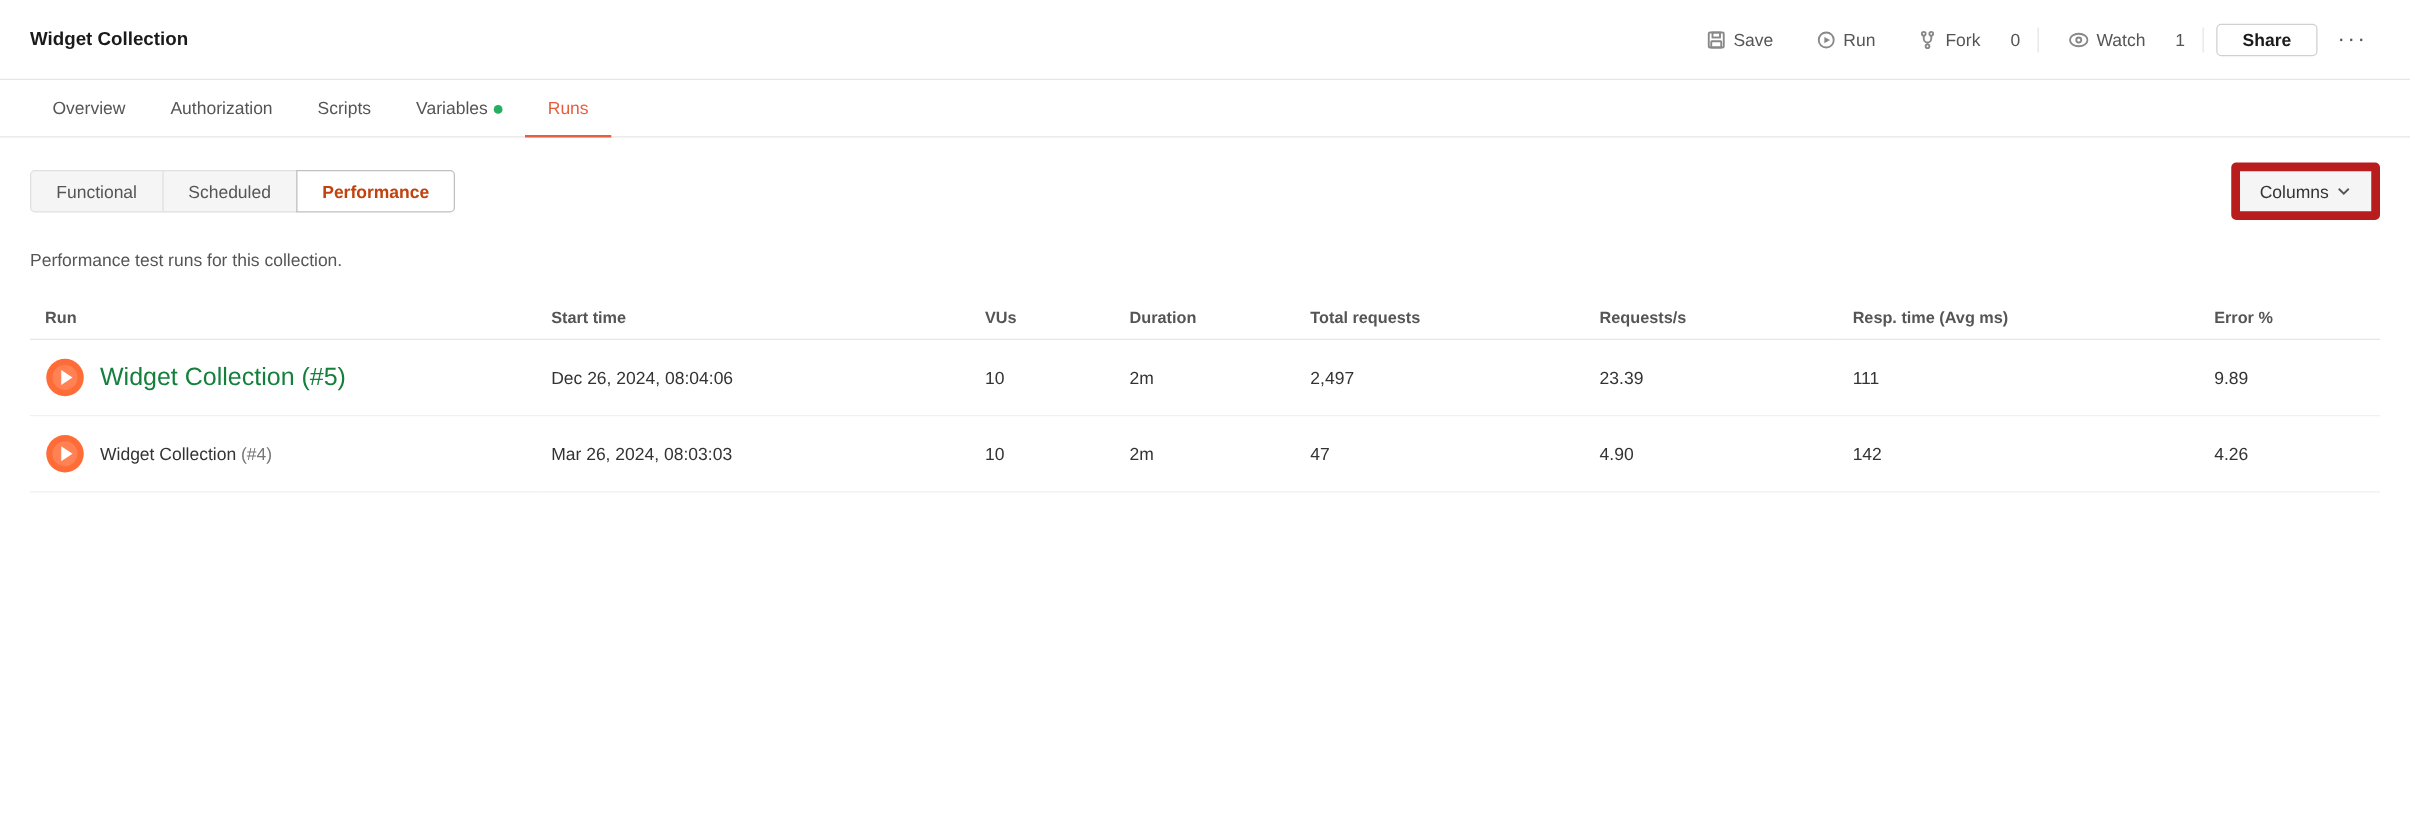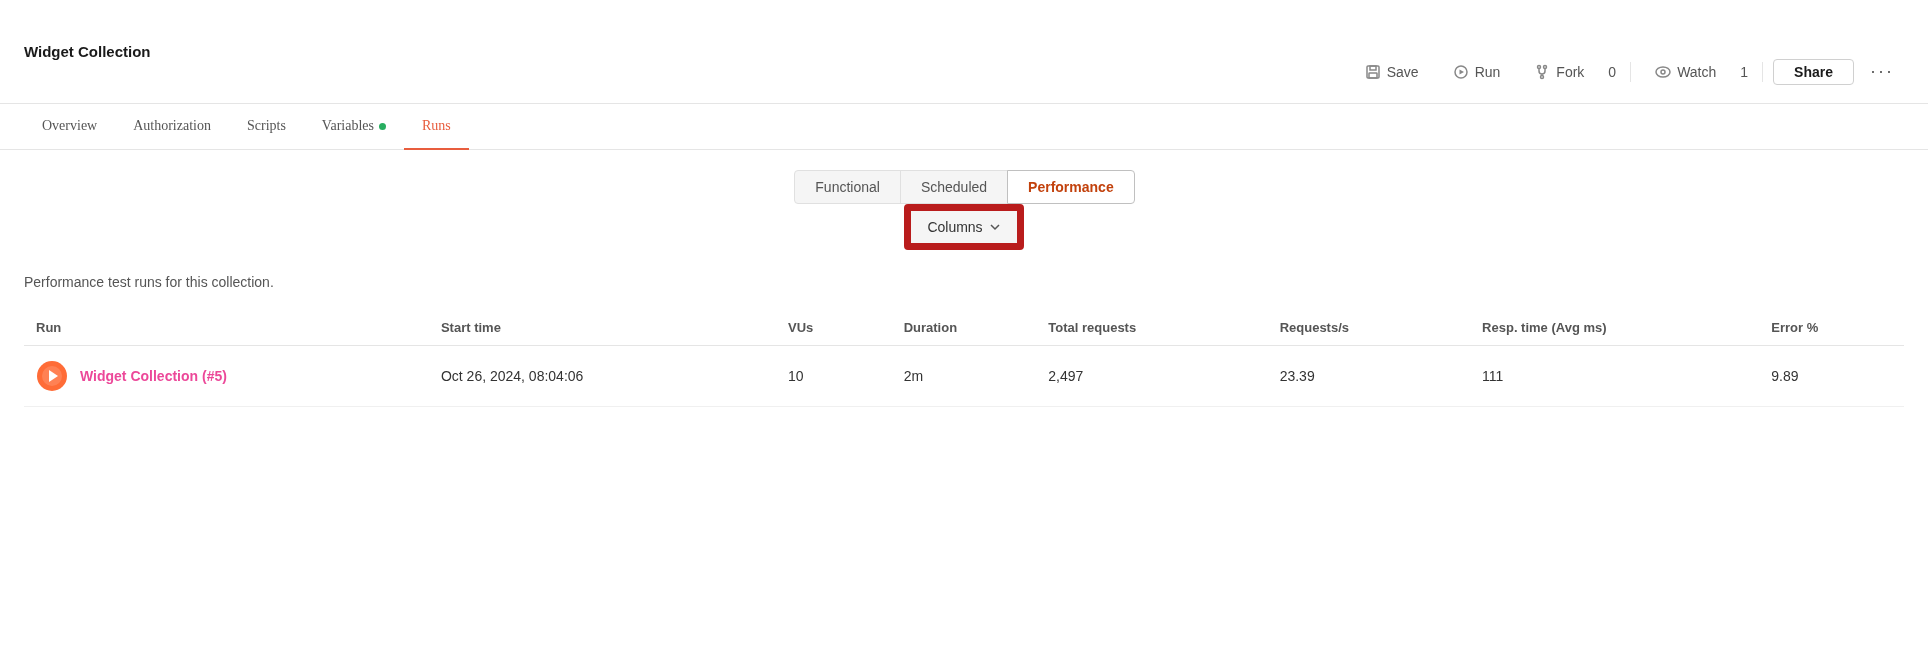--- a/index.html
+++ b/index.html
@@ -22,21 +22,20 @@
     }
     .header-title {
       font-weight: 700;
       font-size: 15px;
       color: #1a1a1a;
     }
     .header-actions {
       display: flex;
       align-items: center;
       gap: 6px;
-      margin-top: 40px;
     }
     .header-btn {
       display: flex;
       align-items: center;
       gap: 6px;
       padding: 7px 14px;
       border: none;
       background: transparent;
       color: #555;
       font-size: 14px;
@@ -77,21 +76,20 @@
       letter-spacing: 2px;
     }
 
     
     .tabs-nav {
       display: flex;
       align-items: center;
       padding: 0 24px;
       border-bottom: 1px solid #e5e5e5;
       gap: 0;
-      font-family: Liberation Serif, serif;
     }
     .tab-item {
       padding: 14px 18px;
       font-size: 14px;
       color: #555;
       cursor: pointer;
       border-bottom: 2px solid transparent;
       margin-bottom: -1px;
     }
     .tab-item.active {
@@ -113,21 +111,20 @@
     .content {
       padding: 20px 24px;
     }
 
     
     .sub-tabs {
       display: flex;
       align-items: center;
       justify-content: space-between;
       margin-bottom: 24px;
-      flex-direction: column;
     }
     .sub-tabs-left {
       display: flex;
       gap: 0;
     }
     .sub-tab {
       padding: 8px 20px;
       font-size: 14px;
       color: #555;
       cursor: pointer;
@@ -184,24 +181,23 @@
       color: #333;
       border-bottom: 1px solid #f0f0f0;
       vertical-align: middle;
     }
     .run-cell {
       display: flex;
       align-items: center;
       gap: 12px;
     }
     .run-link {
-      color: #ec4899;
+      color: #15803d;
       text-decoration: none;
-      font-size: 14px;
-      font-weight: bold;
+      font-size: 20px;
     }
     .run-name {
       font-size: 14px;
       color: #333;
     }
     .run-hash {
       color: #777;
     }
     .th-run { width: 280px; }
     .th-start { width: 240px; }
@@ -322,24 +318,43 @@
           <td>
             <div class="run-cell">
               <svg width="32" height="32" viewBox="0 0 32 32">
     <circle cx="16" cy="16" r="15" fill="#FF6C37"></circle>
     <circle cx="16" cy="16" r="10" fill="#fff" opacity="0.15"></circle>
     <path d="M13 10 L22 16 L13 22 Z" fill="#fff"></path>
   </svg>
               <span><a class="run-link" href="#">Widget Collection <span>(#5)</span></a></span>
             </div>
           </td>
-          <td>Oct 26, 2024, 08:04:06</td>
+          <td>Dec 26, 2024, 08:04:06</td>
           <td>10</td>
           <td>2m</td>
           <td>2,497</td>
           <td>23.39</td>
           <td>111</td>
           <td>9.89</td>
         </tr>
+        <tr>
+          <td>
+            <div class="run-cell">
+              <svg width="32" height="32" viewBox="0 0 32 32">
+    <circle cx="16" cy="16" r="15" fill="#FF6C37"></circle>
+    <circle cx="16" cy="16" r="10" fill="#fff" opacity="0.15"></circle>
+    <path d="M13 10 L22 16 L13 22 Z" fill="#fff"></path>
+  </svg>
+              <span class="run-name">Widget Collection <span class="run-hash">(#4)</span></span>
+            </div>
+          </td>
+          <td>Mar 26, 2024, 08:03:03</td>
+          <td>10</td>
+          <td>2m</td>
+          <td>47</td>
+          <td>4.90</td>
+          <td>142</td>
+          <td>4.26</td>
+        </tr>
       </tbody>
   </table>
 
 </div>
 
 </body></html>

